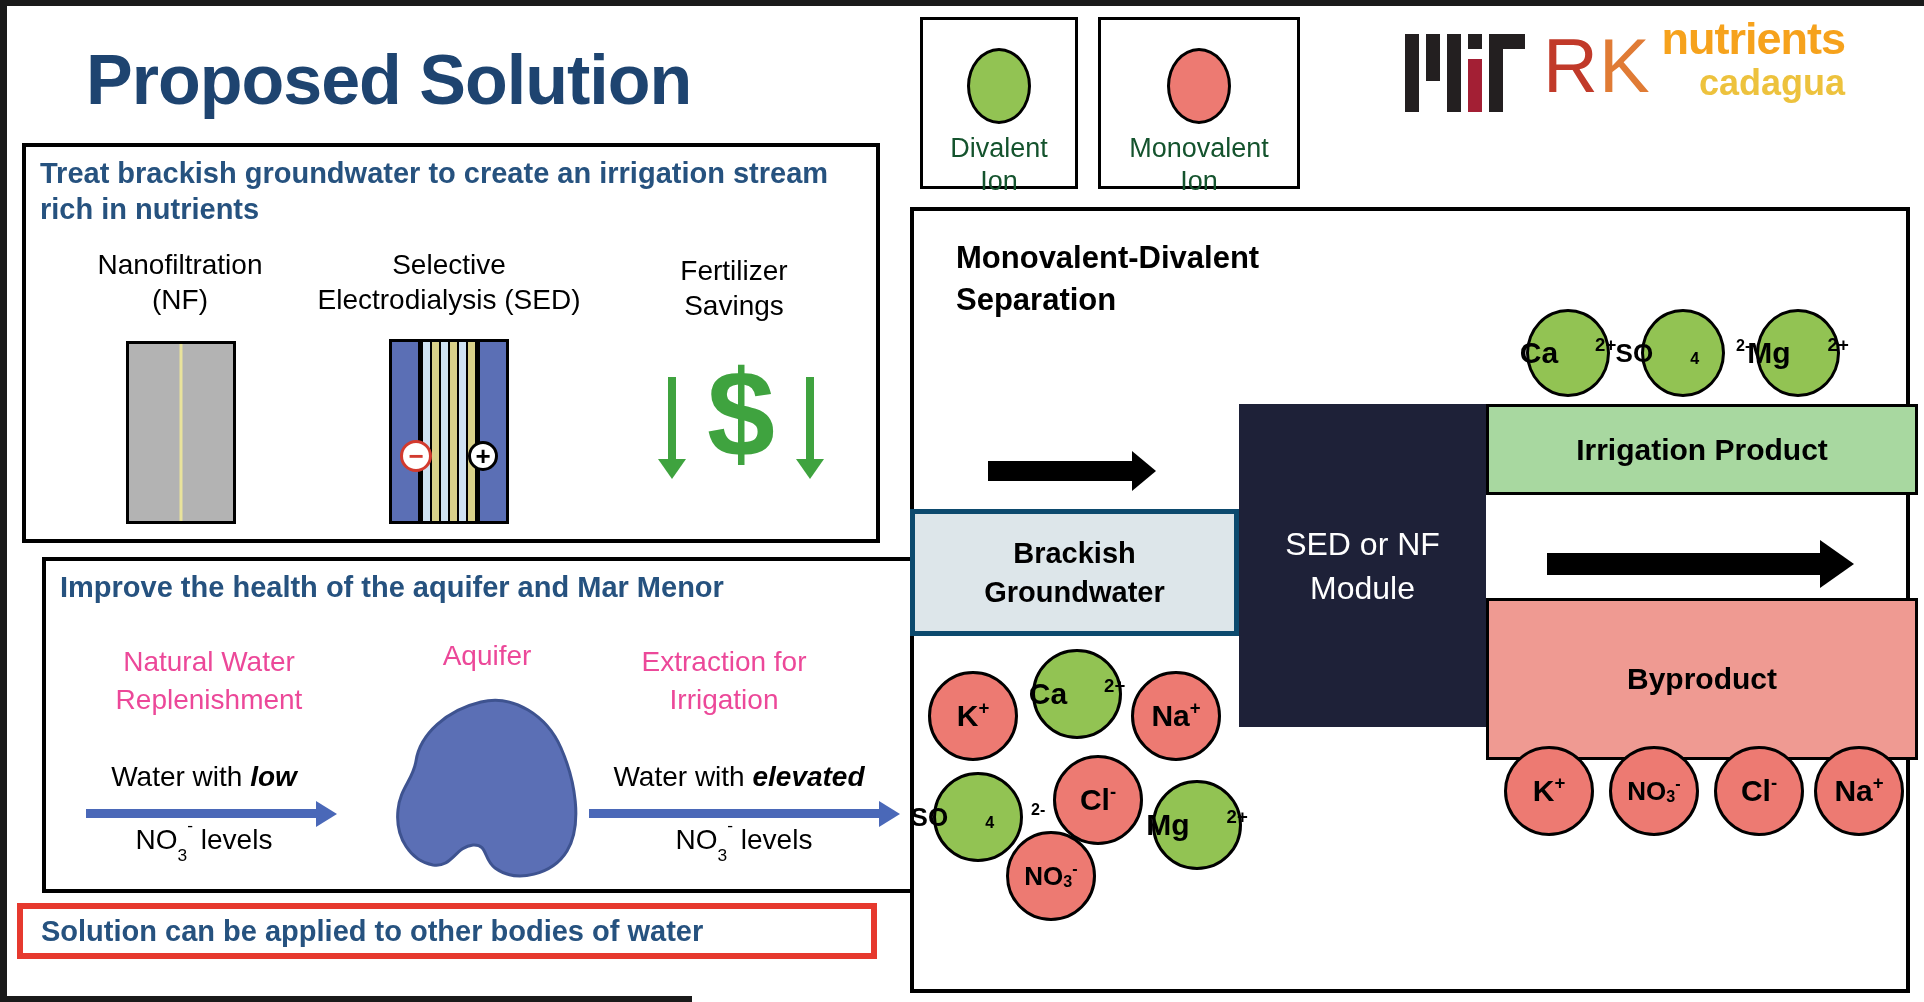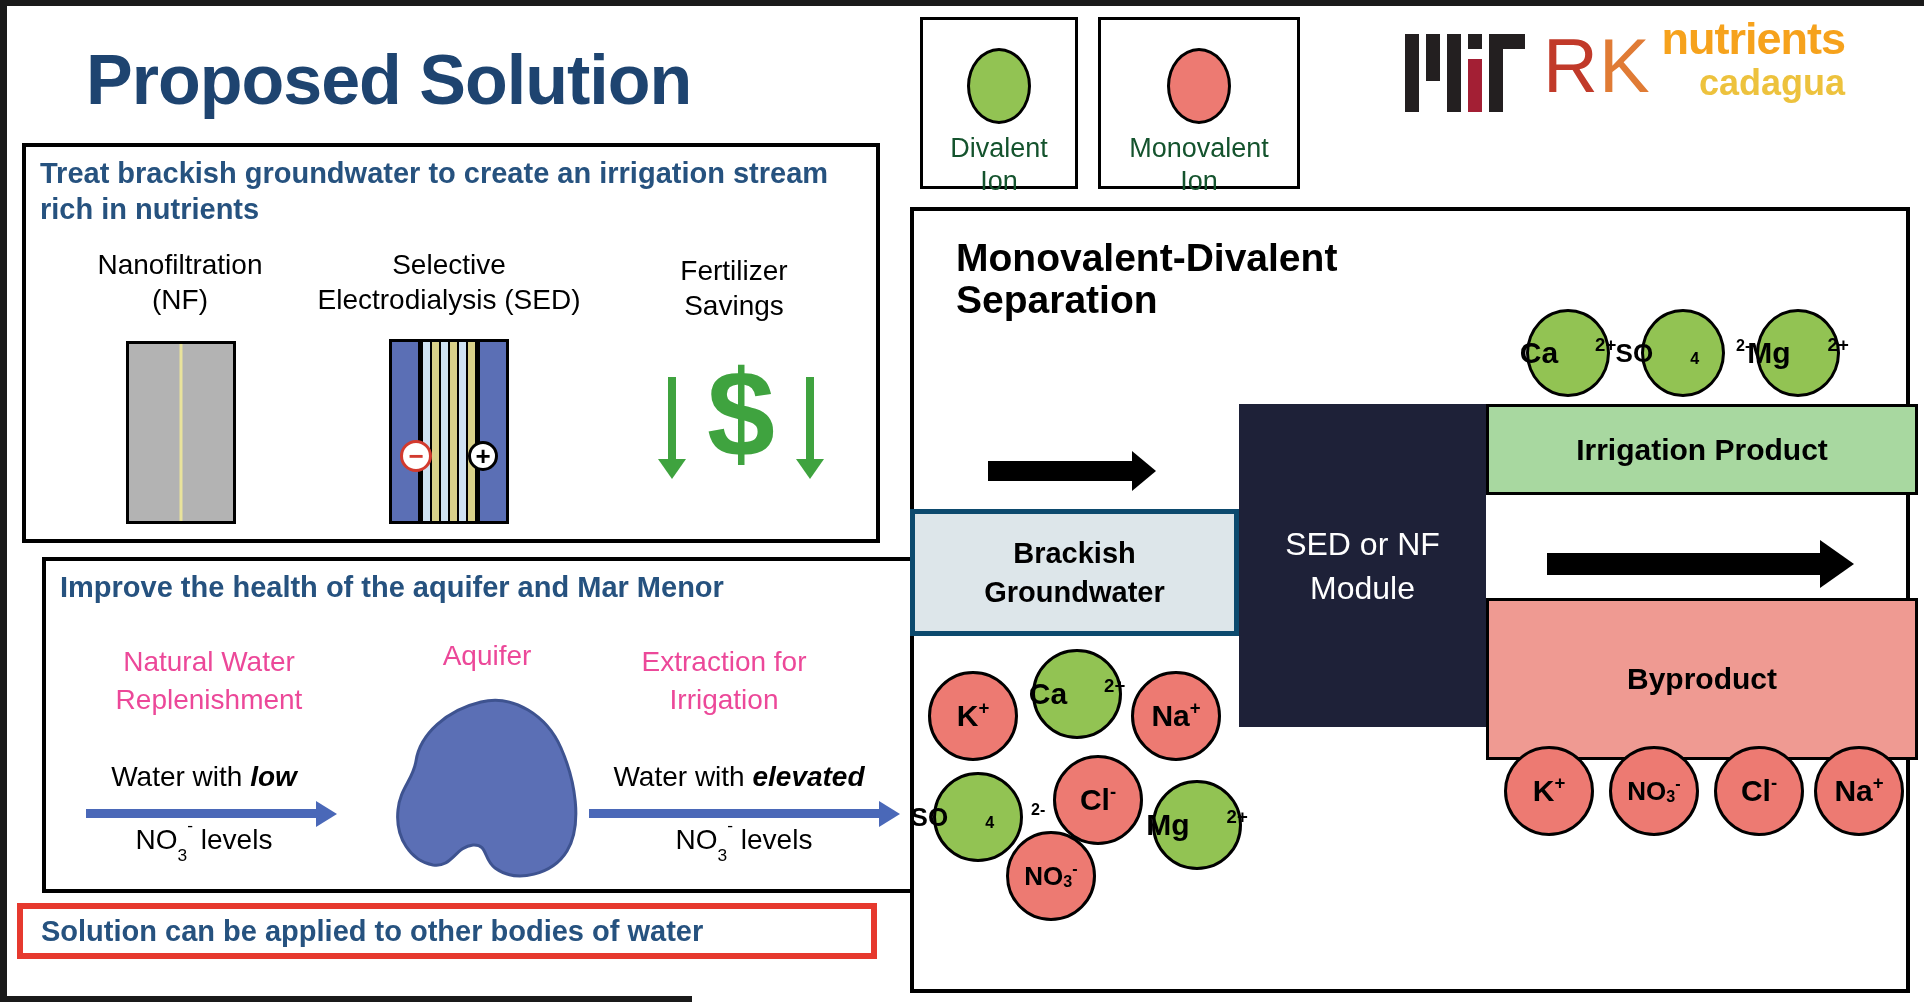--- a/index.html
+++ b/index.html
@@ -118,21 +118,21 @@
   #ferrovial-logo { position:absolute; left:1655px; top:16px; width:190px; text-align:right; line-height:1; }
   .ferrovial-word { font-size:45px; font-weight:bold; color:#f6a21c; letter-spacing:-1px; }
   .cadagua-word { font-size:36px; font-weight:bold; color:#edc23d; margin-top:4px; }
 
   
   #diagram {
     position:absolute; left:910px; top:207px; width:1000px; height:786px;
     border:4px solid #000; background:#fff;
   }
   .diag-title {
-    position:absolute; left:42px; top:26px; font-size:39px; line-height:42px;
+    position:absolute; left:42px; top:26px; font-size:31px; line-height:42px;
     font-weight:bold; color:#000;
   }
   .black-arrow { position:absolute; background:#000; }
   .black-arrow::after {
     content:""; position:absolute; top:50%; transform:translateY(-50%);
   }
   #feed-arrow { left:74px; top:250px; width:144px; height:20px; }
   #feed-arrow::after { right:-24px; border-left:24px solid #000; border-top:20px solid transparent; border-bottom:20px solid transparent; }
   #out-arrow { left:633px; top:342px; width:273px; height:22px; }
   #out-arrow::after { right:-34px; border-left:34px solid #000; border-top:24px solid transparent; border-bottom:24px solid transparent; }

